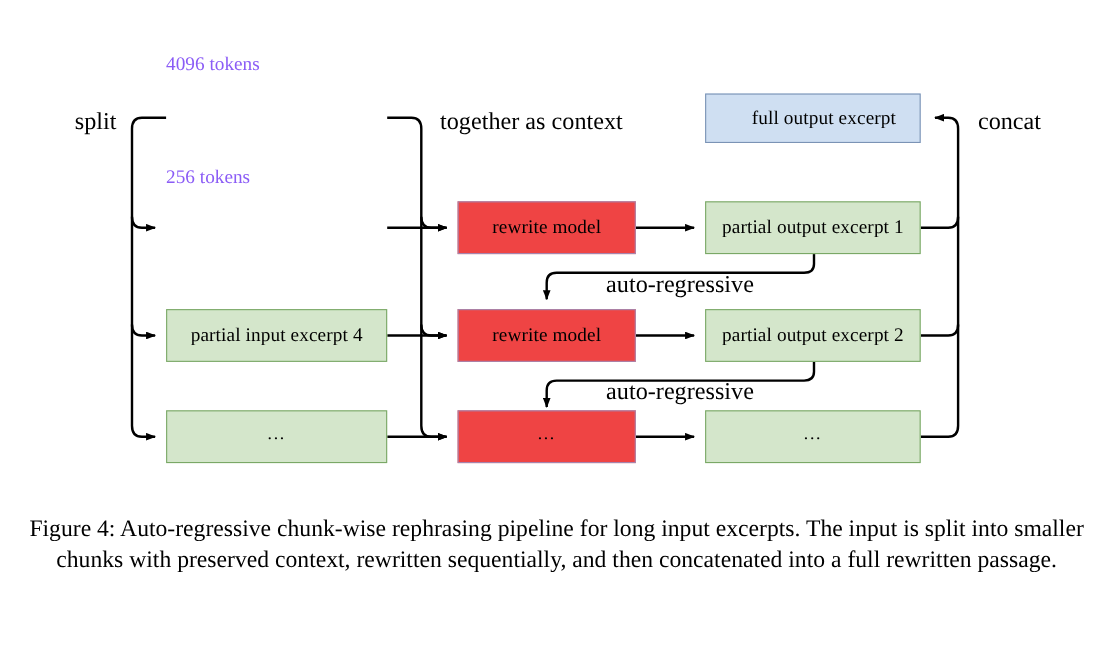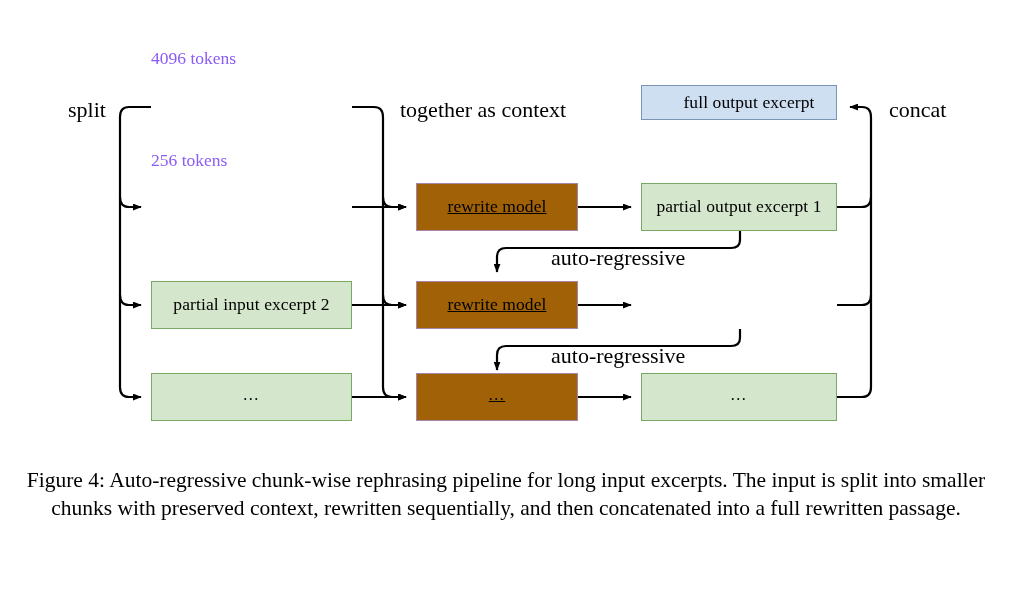--- a/index.html
+++ b/index.html
@@ -58,23 +58,22 @@
     background: #cfdff2;
     border-color: #7b93b5;
   }
 
   .node-green {
     background: #d4e6cb;
     border-color: #7aa866;
   }
 
   .node-purple {
-    background: #a16207;
+    background: #ef4444;
     border-color: #a585ae;
-    text-decoration: underline;
   }
 
   .node-label {
     pointer-events: none;
   }
 
   .ellipsis-label {
     font-size: 16px;
     letter-spacing: 1.5px;
     position: relative;
@@ -157,47 +156,50 @@
 
     <div class="edge-label" style="left:68px; top:99px;">split</div>
     <div class="edge-label" style="left:400px; top:99px;">together as context</div>
     <div class="edge-label" style="left:889px; top:99px;">concat</div>
     <div class="edge-label" style="left:551px; top:247px;">auto-regressive</div>
     <div class="edge-label" style="left:551px; top:345px;">auto-regressive</div>
 
 
 
     <div class="node node-green" style="left:151px; top:281px; width:201px; height:48px;">
-      <span class="node-label">partial input excerpt 2</span>
+      <span class="node-label">partial input excerpt 4</span>
     </div>
 
     <div class="node node-green" style="left:151px; top:373px; width:201px; height:48px;">
       <span class="node-label ellipsis-label">...</span>
     </div>
 
     <div class="node node-purple" style="left:416px; top:183px; width:162px; height:48px;">
       <span class="node-label">rewrite model</span>
     </div>
 
     <div class="node node-purple" style="left:416px; top:281px; width:162px; height:48px;">
       <span class="node-label">rewrite model</span>
     </div>
 
     <div class="node node-purple" style="left:416px; top:373px; width:162px; height:48px;">
       <span class="node-label ellipsis-label">...</span>
     </div>
 
-    <div class="node node-blue" style="left:641px; top:85px; width:196px; height:35px;padding-left:20px;">
+    <div class="node node-blue" style="left:641px; top:85px; width:196px; height:45px;padding-left:20px;">
       <span class="node-label">full output excerpt</span>
     </div>
 
     <div class="node node-green" style="left:641px; top:183px; width:196px; height:48px;">
       <span class="node-label">partial output excerpt 1</span>
     </div>
 
+    <div class="node node-green" style="left:641px; top:281px; width:196px; height:48px;">
+      <span class="node-label">partial output excerpt 2</span>
+    </div>
 
     <div class="node node-green" style="left:641px; top:373px; width:196px; height:48px;">
       <span class="node-label ellipsis-label">...</span>
     </div>
 
   </div>
 
   <div id="caption">Figure 4: Auto-regressive chunk-wise rephrasing pipeline for long input excerpts. The input is split into smaller chunks with preserved context, rewritten sequentially, and then concatenated into a full rewritten passage.</div>
 
 </div>

